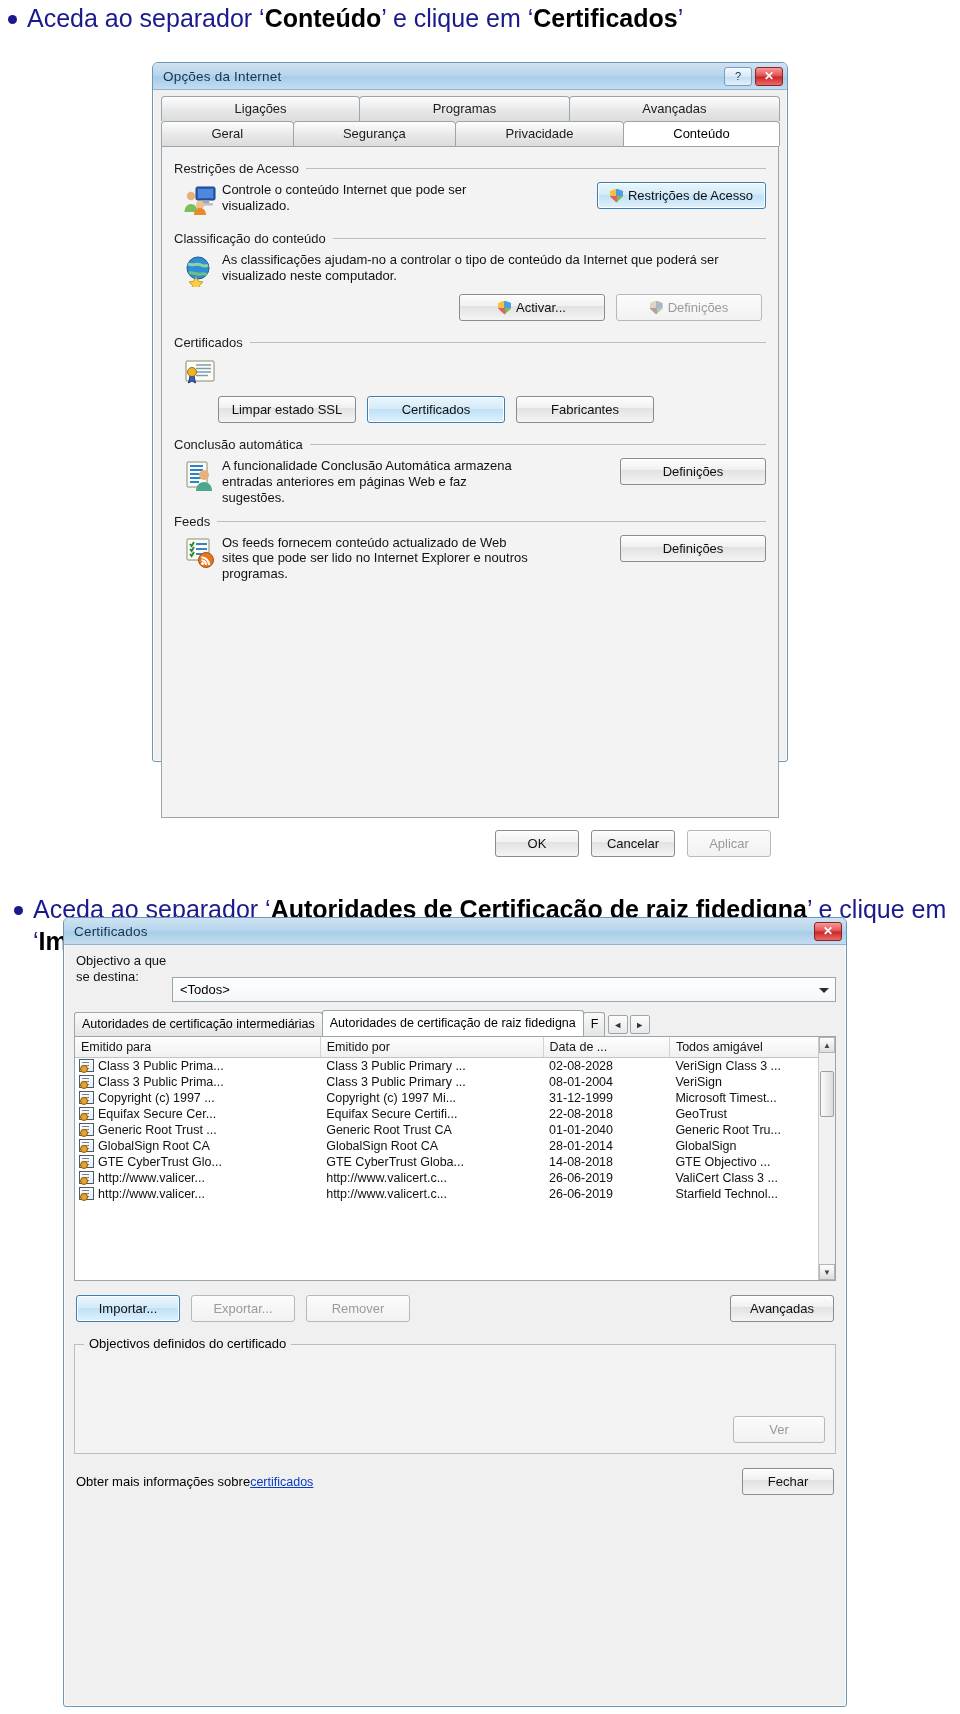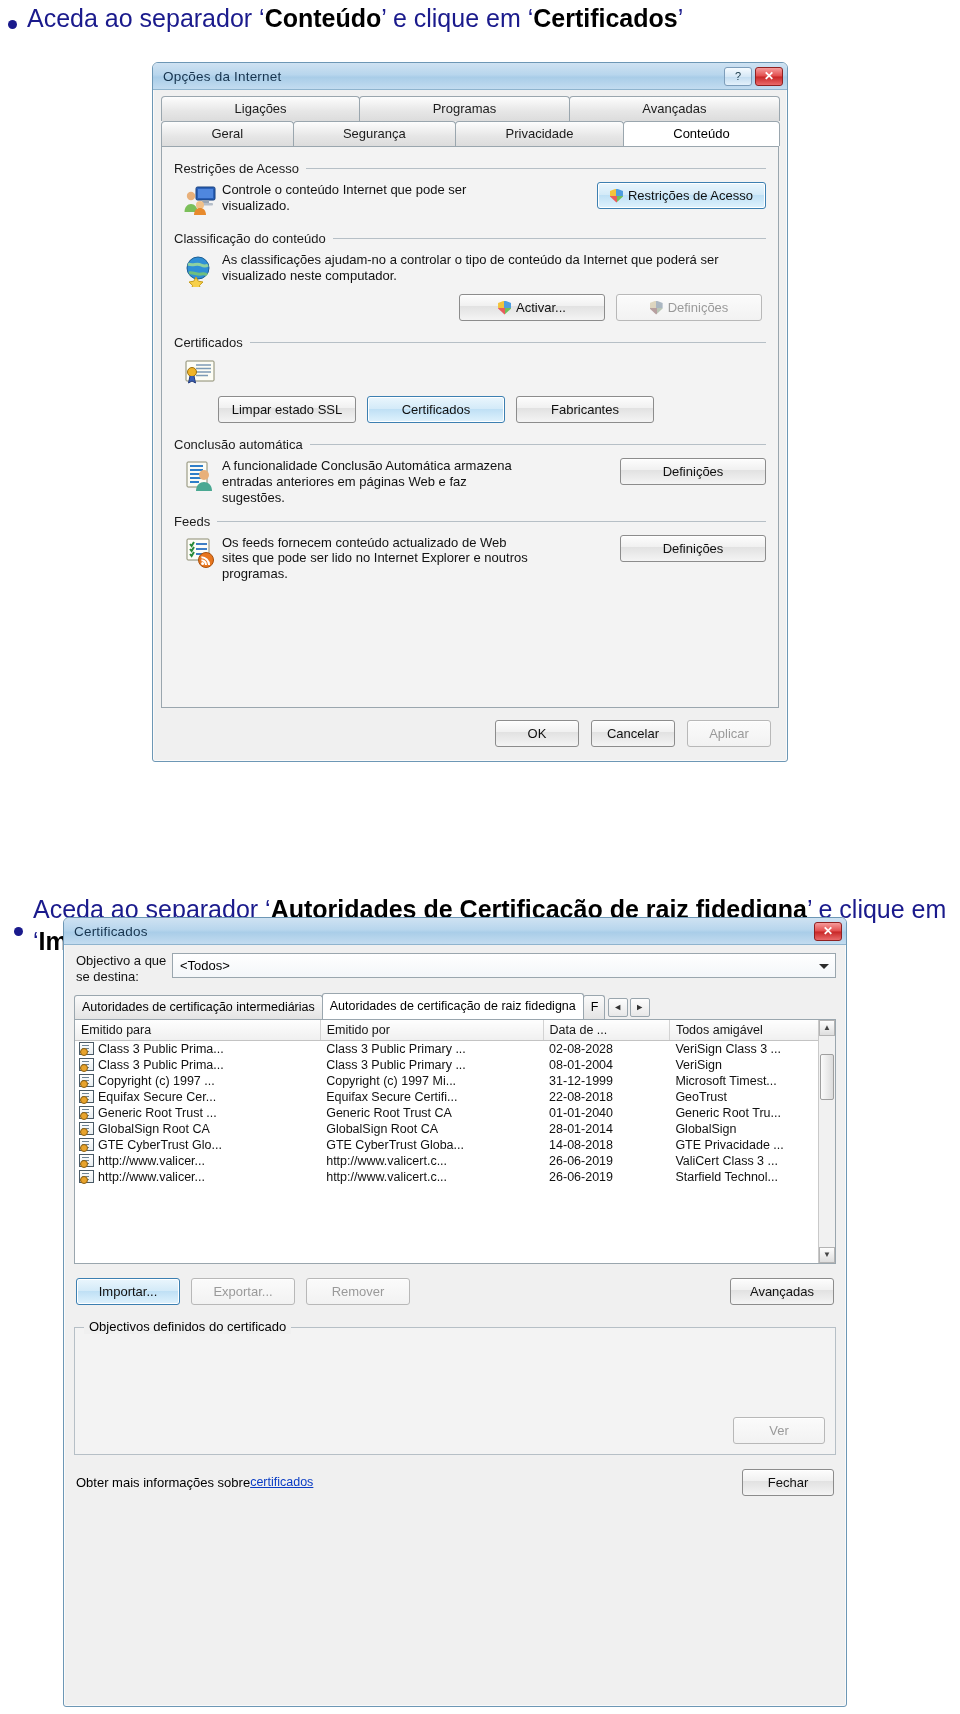--- a/index.html
+++ b/index.html
@@ -7,21 +7,21 @@
   body {
     width:960px; height:1714px; background:#ffffff;
     font-family:"Liberation Sans", sans-serif;
     color:#000; position:relative; overflow:hidden;
   }
 
   
   .bullet-line{
     color:#1a1a8c; font-size:25px; line-height:1.28;
     font-family:"Liberation Sans", sans-serif;
-    display:flex; align-items:center;
+    display:flex; align-items:flex-start;
   }
   .bullet-dot{
     width:9px;height:9px;border-radius:50%;background:#1a1a8c;
     margin:13px 10px 0 8px; flex:0 0 auto;
   }
   .bullet-text{ flex:1 1 auto; }
   .bullet-text b{ color:#000; font-weight:bold; }
 
   #bullet1{ position:absolute; left:0; top:2px; width:950px; }
   #bullet2{ position:absolute; left:6px; top:893px; width:950px; }
@@ -120,20 +120,21 @@
   .dlg-footer .btn{ min-width:84px; }
 
   
   .field-row{ display:flex; align-items:flex-start; padding:8px 10px 4px 12px; }
   .field-label{ width:96px; font-size:13px; line-height:1.22; color:#121212; }
   .combo{
     flex:1 1 auto; height:25px; border:1px solid #9aa6ae; background:#fff;
     display:flex; align-items:center; position:relative;
     padding:0 24px 0 7px; font-size:13px;
     background:linear-gradient(to bottom,#ffffff,#f3f6f9);
+    margin-top:24px;
   }
   .combo .arrow{
     position:absolute; right:6px; top:50%; margin-top:-2px;
     width:0;height:0;border-left:5px solid transparent;border-right:5px solid transparent;
     border-top:5px solid #2b2b2b;
   }
 
   .cert-tabrow{ display:flex; align-items:flex-end; padding:0 10px; margin-top:4px; }
   .cert-tab{
     border:1px solid #9aa6ae; border-bottom:none; border-radius:3px 3px 0 0;
@@ -186,21 +187,21 @@
     font-size:8px; color:#444; }
   .vs-track{ flex:1 1 auto; position:relative; }
   .vs-thumb{
     position:absolute; left:1px; right:1px; top:18px; height:46px;
     background:linear-gradient(to right,#fbfbfb,#dcdcdc);
     border:1px solid #9f9f9f; border-radius:2px;
   }
 
   .purpose-box{
     margin:10px 10px 0; border:1px solid #b6bfc6; background:#f3f3f3;
-    height:128px; position:relative;
+    height:110px; position:relative;
   }
   .purpose-cap{
     position:absolute; top:-9px; left:9px; background:#f0f0f0; padding:0 5px;
     font-size:13px;
   }
   .purpose-box .btn{ position:absolute; right:10px; bottom:10px; min-width:92px; }
 
   .learn-row{
     display:flex; align-items:center; padding:14px 12px 0 12px;
   }
@@ -233,21 +234,21 @@
       <div class="tab">Avançadas</div>
     </div>
     <div class="tabrow">
       <div class="tab">Geral</div>
       <div class="tab">Segurança</div>
       <div class="tab">Privacidade</div>
       <div class="tab active">Conteúdo</div>
     </div>
   </div>
 
-  <div class="tabpanel" style="height:562px;">
+  <div class="tabpanel" style="height:672px;">
 
     <div class="grp">
       <div class="grp-cap">
         <span>Restrições de Acesso</span>
         <span class="rule"></span>
       </div>
       <div class="grp-body">
         <div class="ic">
           <svg width="34" height="32" viewBox="0 0 34 32">
             <rect x="13" y="2" width="19" height="13" rx="1.5" fill="#2a60b8" stroke="#17407f"></rect>
@@ -464,21 +465,21 @@
             <tr>
               <td><span class="cert-ic"></span><span>GlobalSign Root CA</span></td>
               <td>GlobalSign Root CA</td>
               <td>28-01-2014</td>
               <td>GlobalSign</td>
             </tr>
             <tr>
               <td><span class="cert-ic"></span><span>GTE CyberTrust Glo...</span></td>
               <td>GTE CyberTrust Globa...</td>
               <td>14-08-2018</td>
-              <td>GTE Privacidade ...</td>
+              <td>GTE Objectivo ...</td>
             </tr>
             <tr>
               <td><span class="cert-ic"></span><span>http://www.valicer...</span></td>
               <td>http://www.valicert.c...</td>
               <td>26-06-2019</td>
               <td>ValiCert Class 3 ...</td>
             </tr>
             <tr>
               <td><span class="cert-ic"></span><span>http://www.valicer...</span></td>
               <td>http://www.valicert.c...</td>

